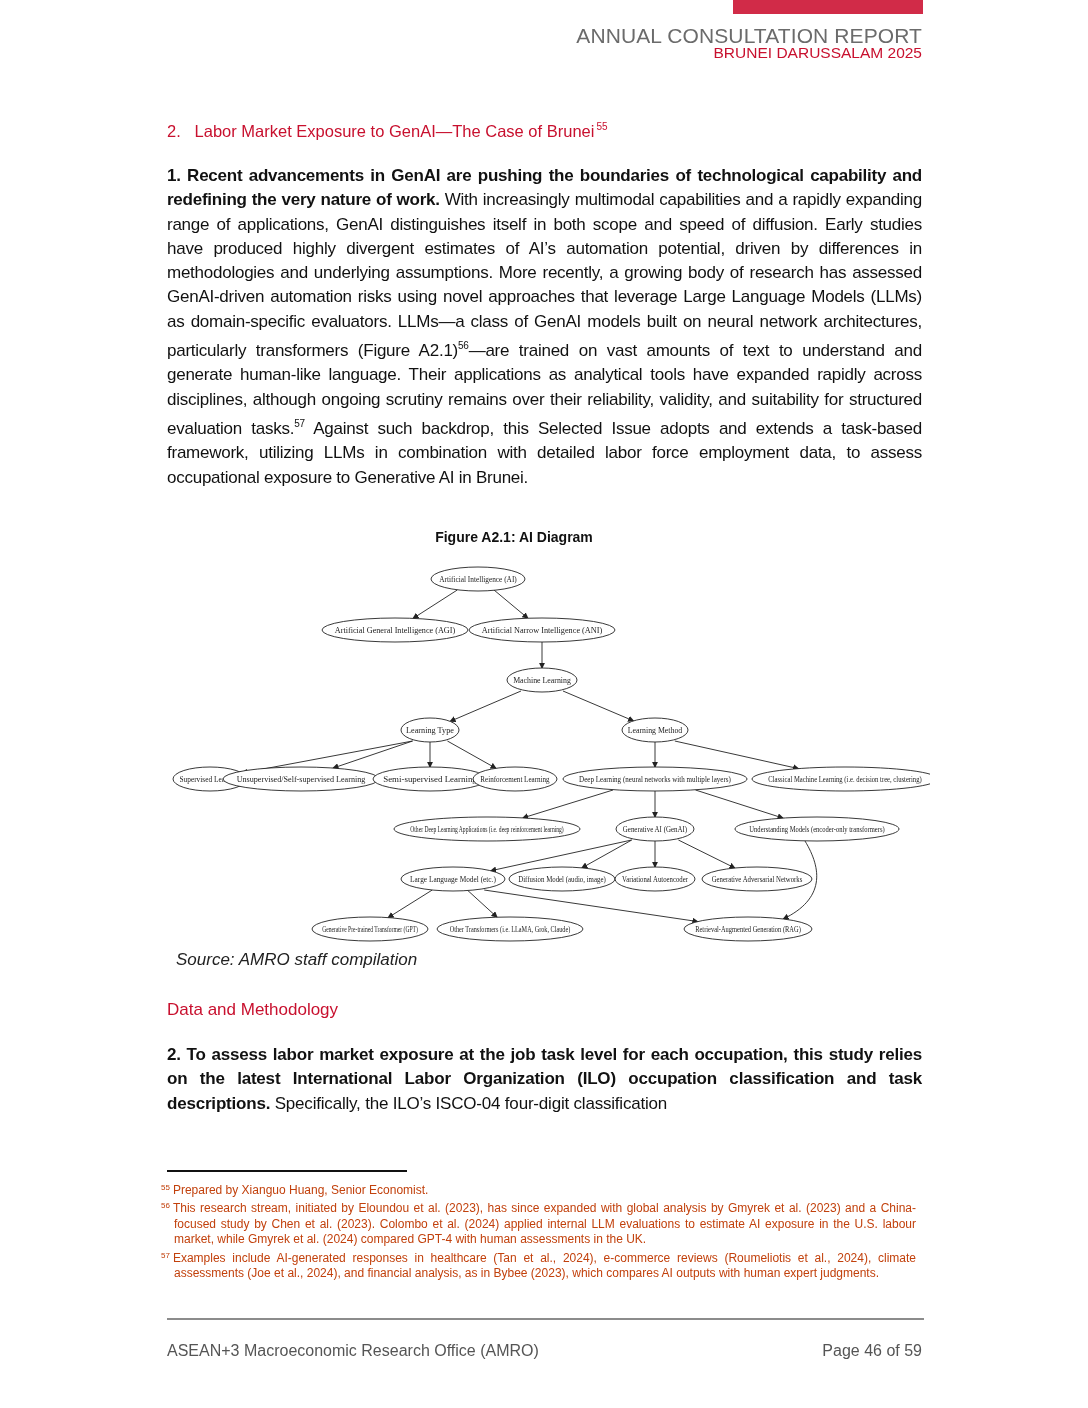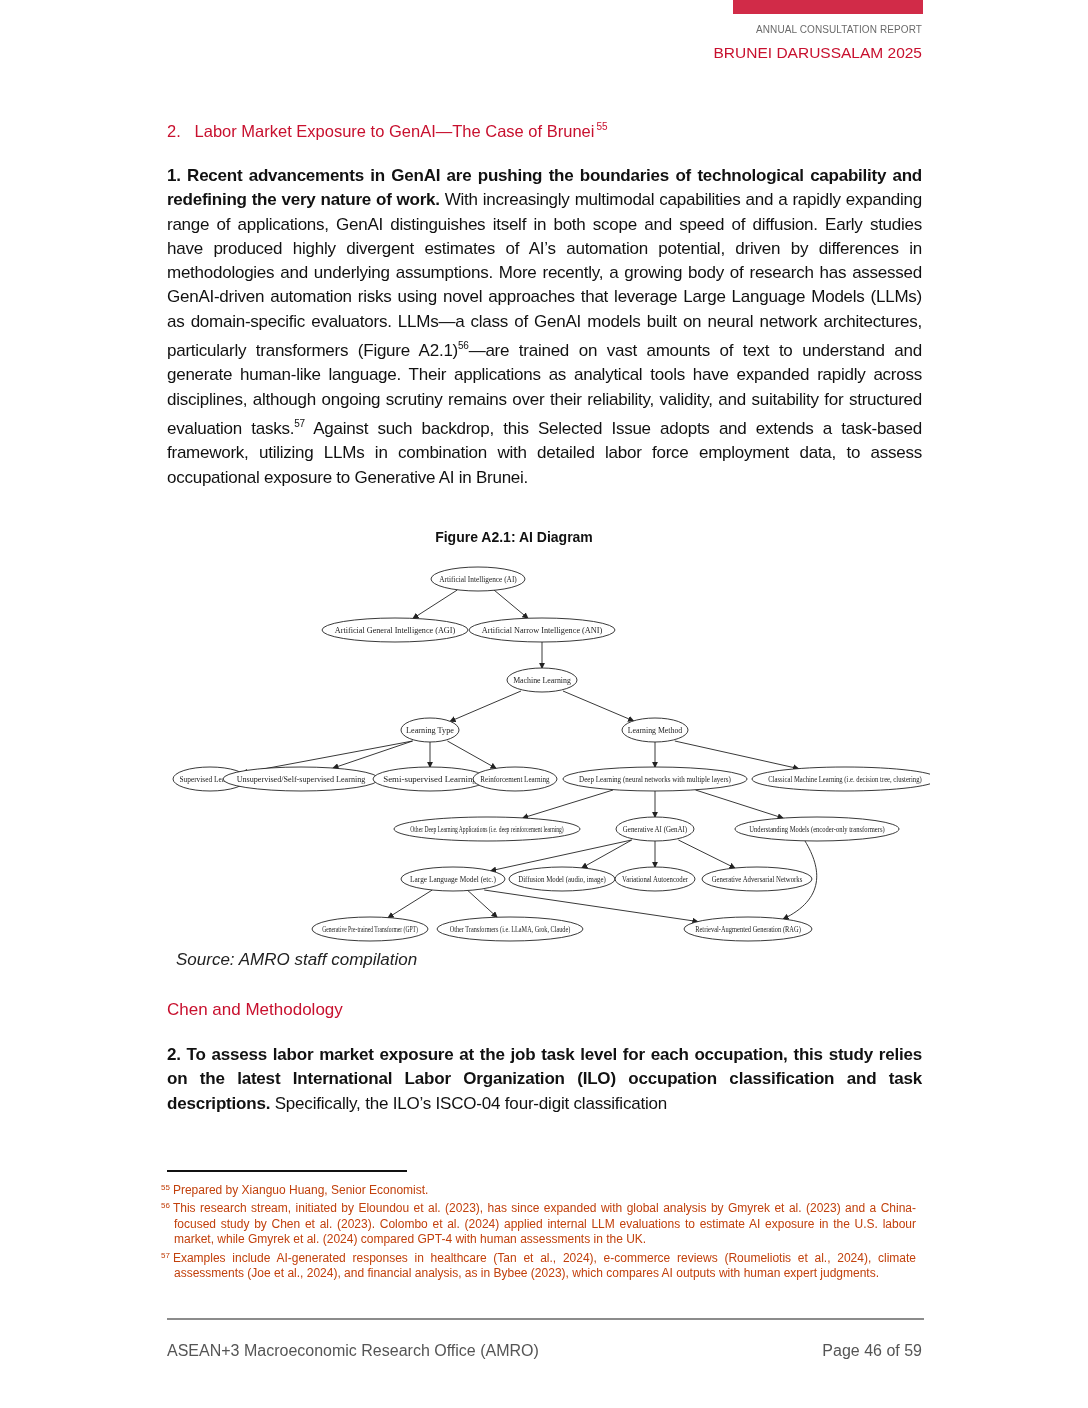--- a/index.html
+++ b/index.html
@@ -1,19 +1,19 @@
 <!DOCTYPE html>
 <html><head>
 <meta charset="utf-8">
 <style>
   html, body { margin: 0; padding: 0; background: #ffffff; }
   body { width: 1088px; height: 1408px; position: relative; overflow: hidden;
          font-family: "Liberation Sans", sans-serif; color: #111; }
   .top-bar { position: absolute; left: 733px; top: 0; width: 190px; height: 14px; background: #d12b48; }
-  .hdr1 { position: absolute; right: 166px; top: 24px; font-size: 10px; color: #6b6b6b; letter-spacing: 0.1px; }
+  .hdr1 { position: absolute; right: 166px; top: 24px; font-size: 21px; color: #6b6b6b; letter-spacing: 0.1px; }
   .hdr2 { position: absolute; right: 166px; top: 44px; font-size: 15.5px; color: #c8102e; margin-left: 44px; }
   .section-title { position: absolute; left: 167px; top: 121px; font-size: 16.5px; color: #c8102e; }
   .section-title sup { font-size: 10px; vertical-align: 7px; margin-left: 2px; }
   .para { position: absolute; left: 167px; width: 755px; font-size: 17px; line-height: 24.3px;
           text-align: justify; font-family: "Liberation Sans", sans-serif; }
   .para b { font-weight: bold; }
   .para sup { font-size: 10px; vertical-align: 7px; }
   .p1 { top: 164px; letter-spacing: -0.25px; }
   .p2 { top: 1043px; letter-spacing: -0.2px; }
   .fig-title { position: absolute; left: 0; width: 1028px; text-align: center; top: 529px;
@@ -167,21 +167,21 @@
       </g>
       <g>
         <ellipse cx="583" cy="369" rx="64" ry="12" fill="#fff" stroke="#222" stroke-width="0.9"></ellipse>
         <text x="583" y="372" text-anchor="middle" textLength="105.6" lengthAdjust="spacingAndGlyphs">Retrieval-Augmented Generation (RAG)</text>
       </g>
     </g>
 </svg>
 
 <div class="source">Source: AMRO staff compilation</div>
 
-<div class="data-heading">Chen and Methodology</div>
+<div class="data-heading">Data and Methodology</div>
 
 <div class="para p2">
   <b>2. To assess labor market exposure at the job task level for each occupation, this study relies on the latest International Labor Organization (ILO) occupation classification and task descriptions.</b><span> Specifically, the ILO’s ISCO-04 four-digit classification</span>
 </div>
 
 <div class="fn-rule"></div>
 <div class="footnotes">
   <p class="fn fn-indent"><span class="num">55</span><span>Prepared by Xianguo Huang, Senior Economist.</span></p>
   <p class="fn fn-indent"><span class="num">56</span><span>This research stream, initiated by Eloundou et al. (2023), has since expanded with global analysis by Gmyrek et al. (2023) and a China-focused study by Chen et al. (2023). Colombo et al. (2024) applied internal LLM evaluations to estimate AI exposure in the U.S. labour market, while Gmyrek et al. (2024) compared GPT-4 with human assessments in the UK.</span></p>
   <p class="fn fn-indent"><span class="num">57</span><span>Examples include AI-generated responses in healthcare (Tan et al., 2024), e-commerce reviews (Roumeliotis et al., 2024), climate assessments (Joe et al., 2024), and financial analysis, as in Bybee (2023), which compares AI outputs with human expert judgments.</span></p>

